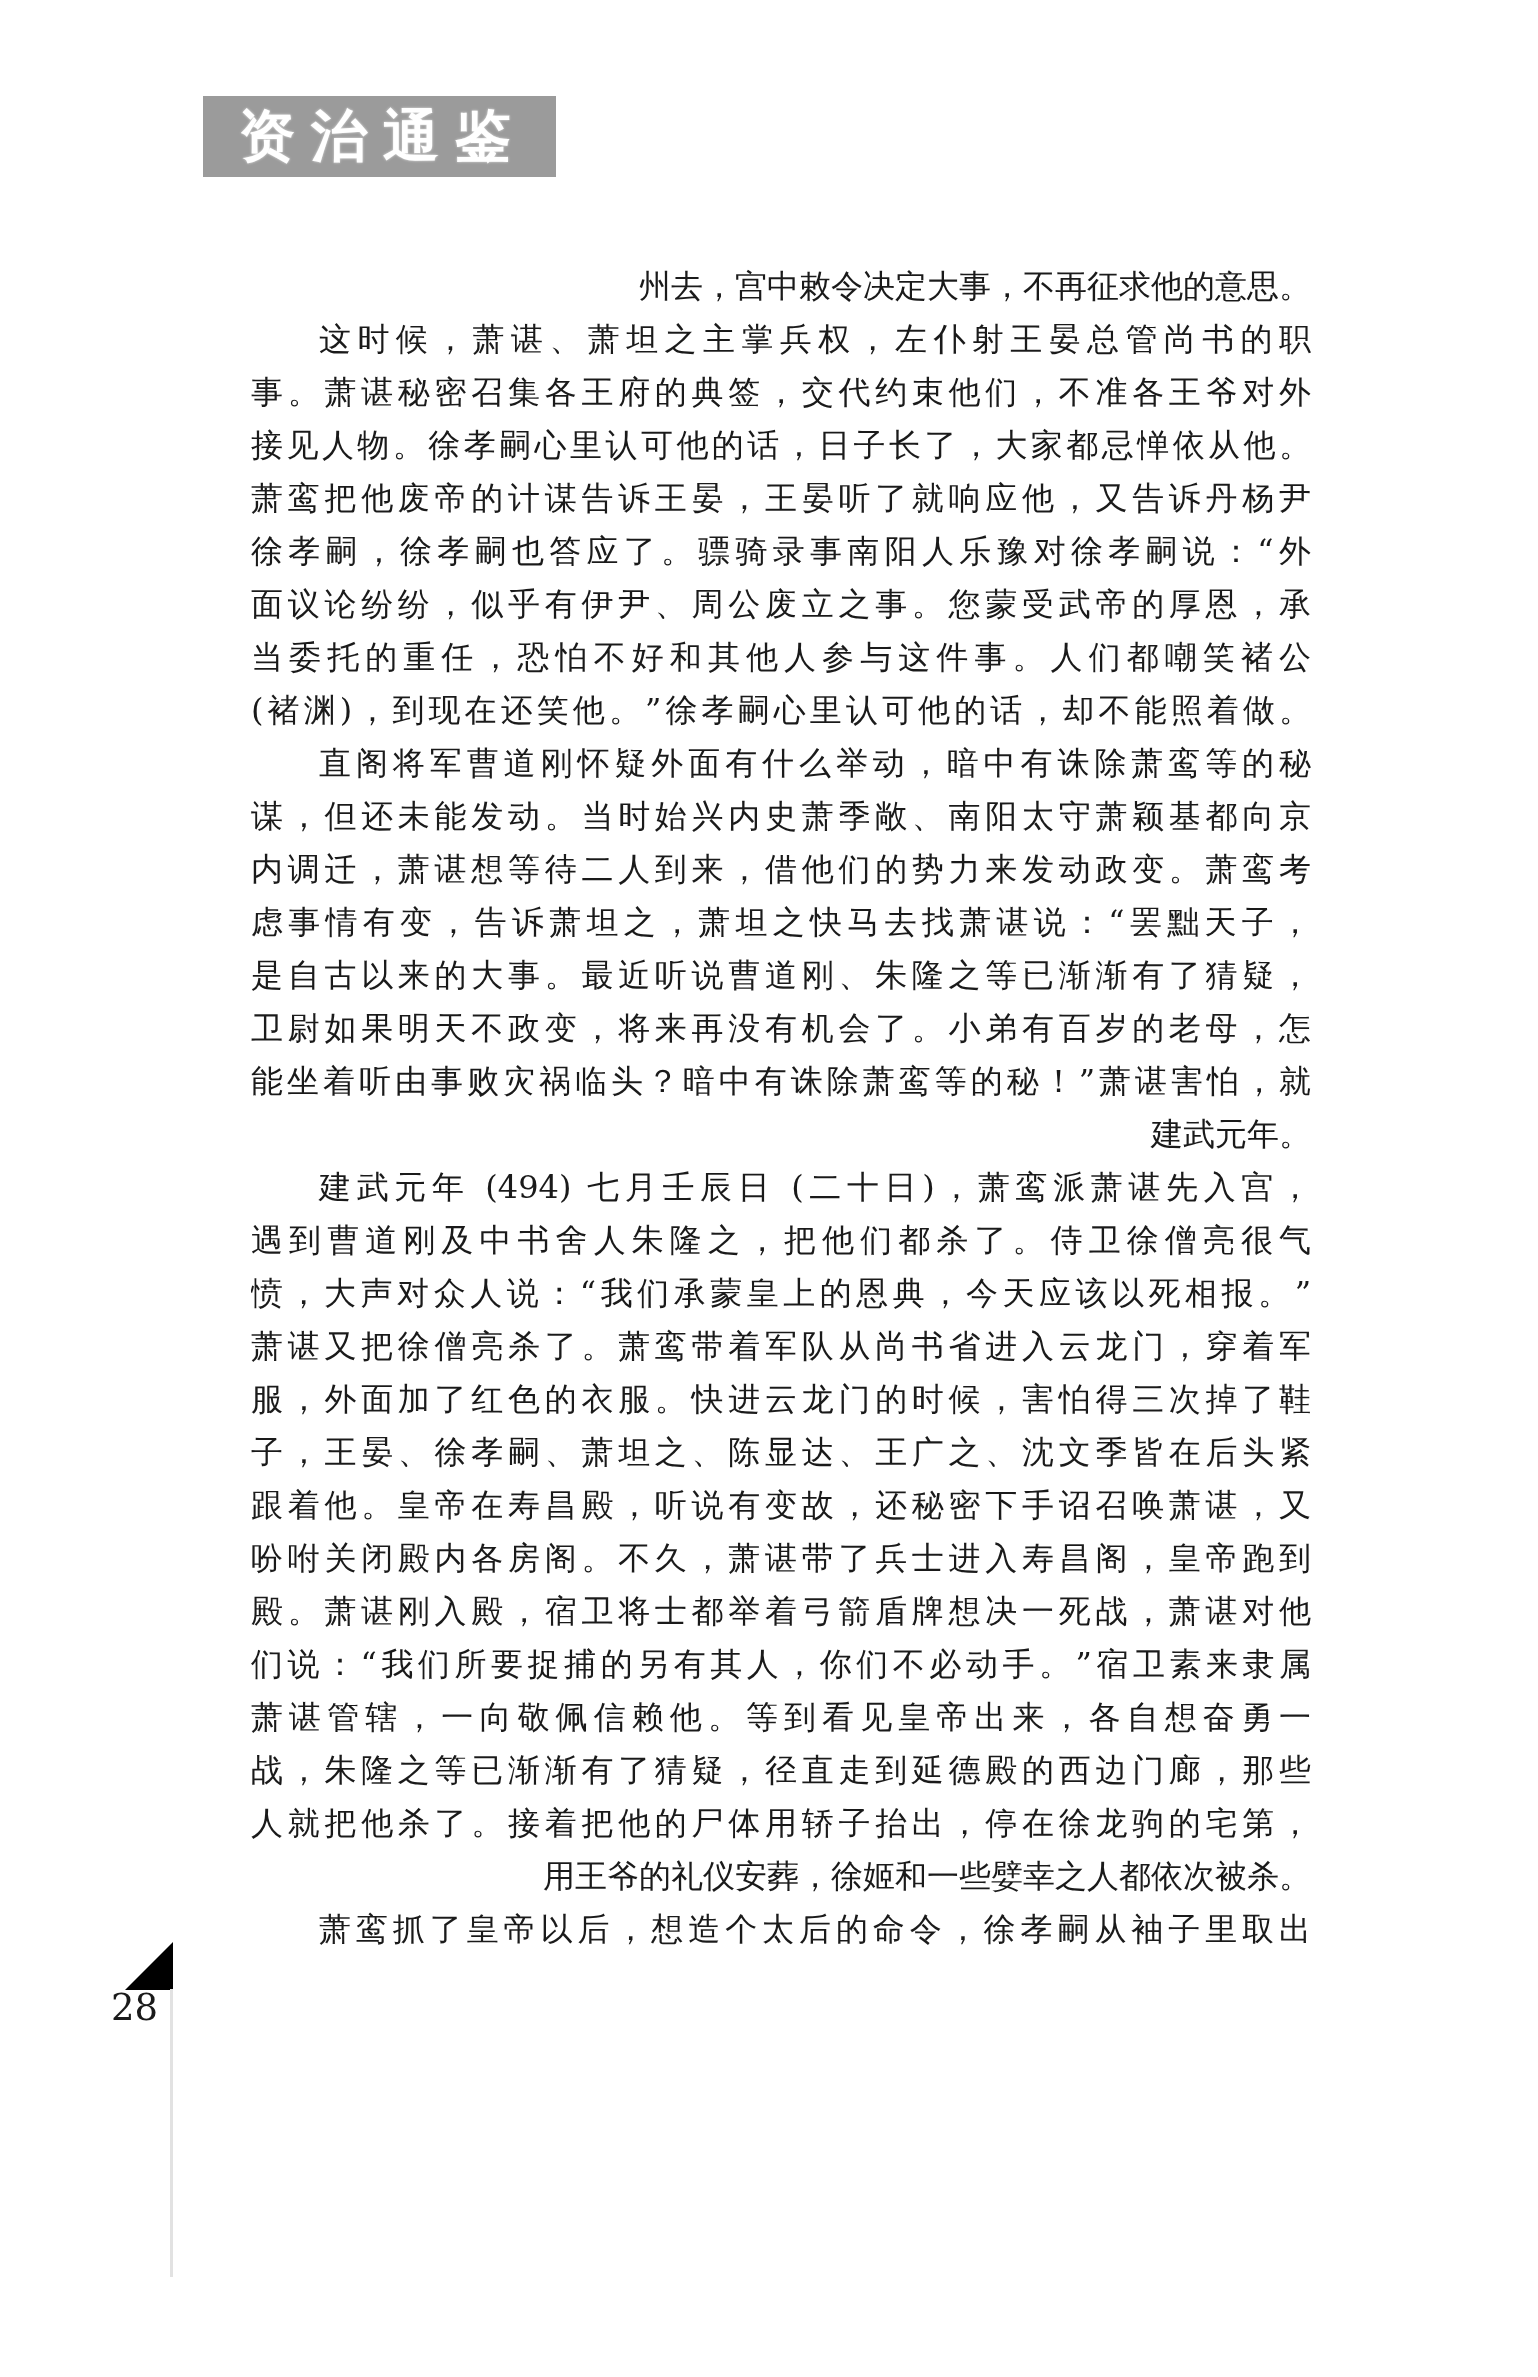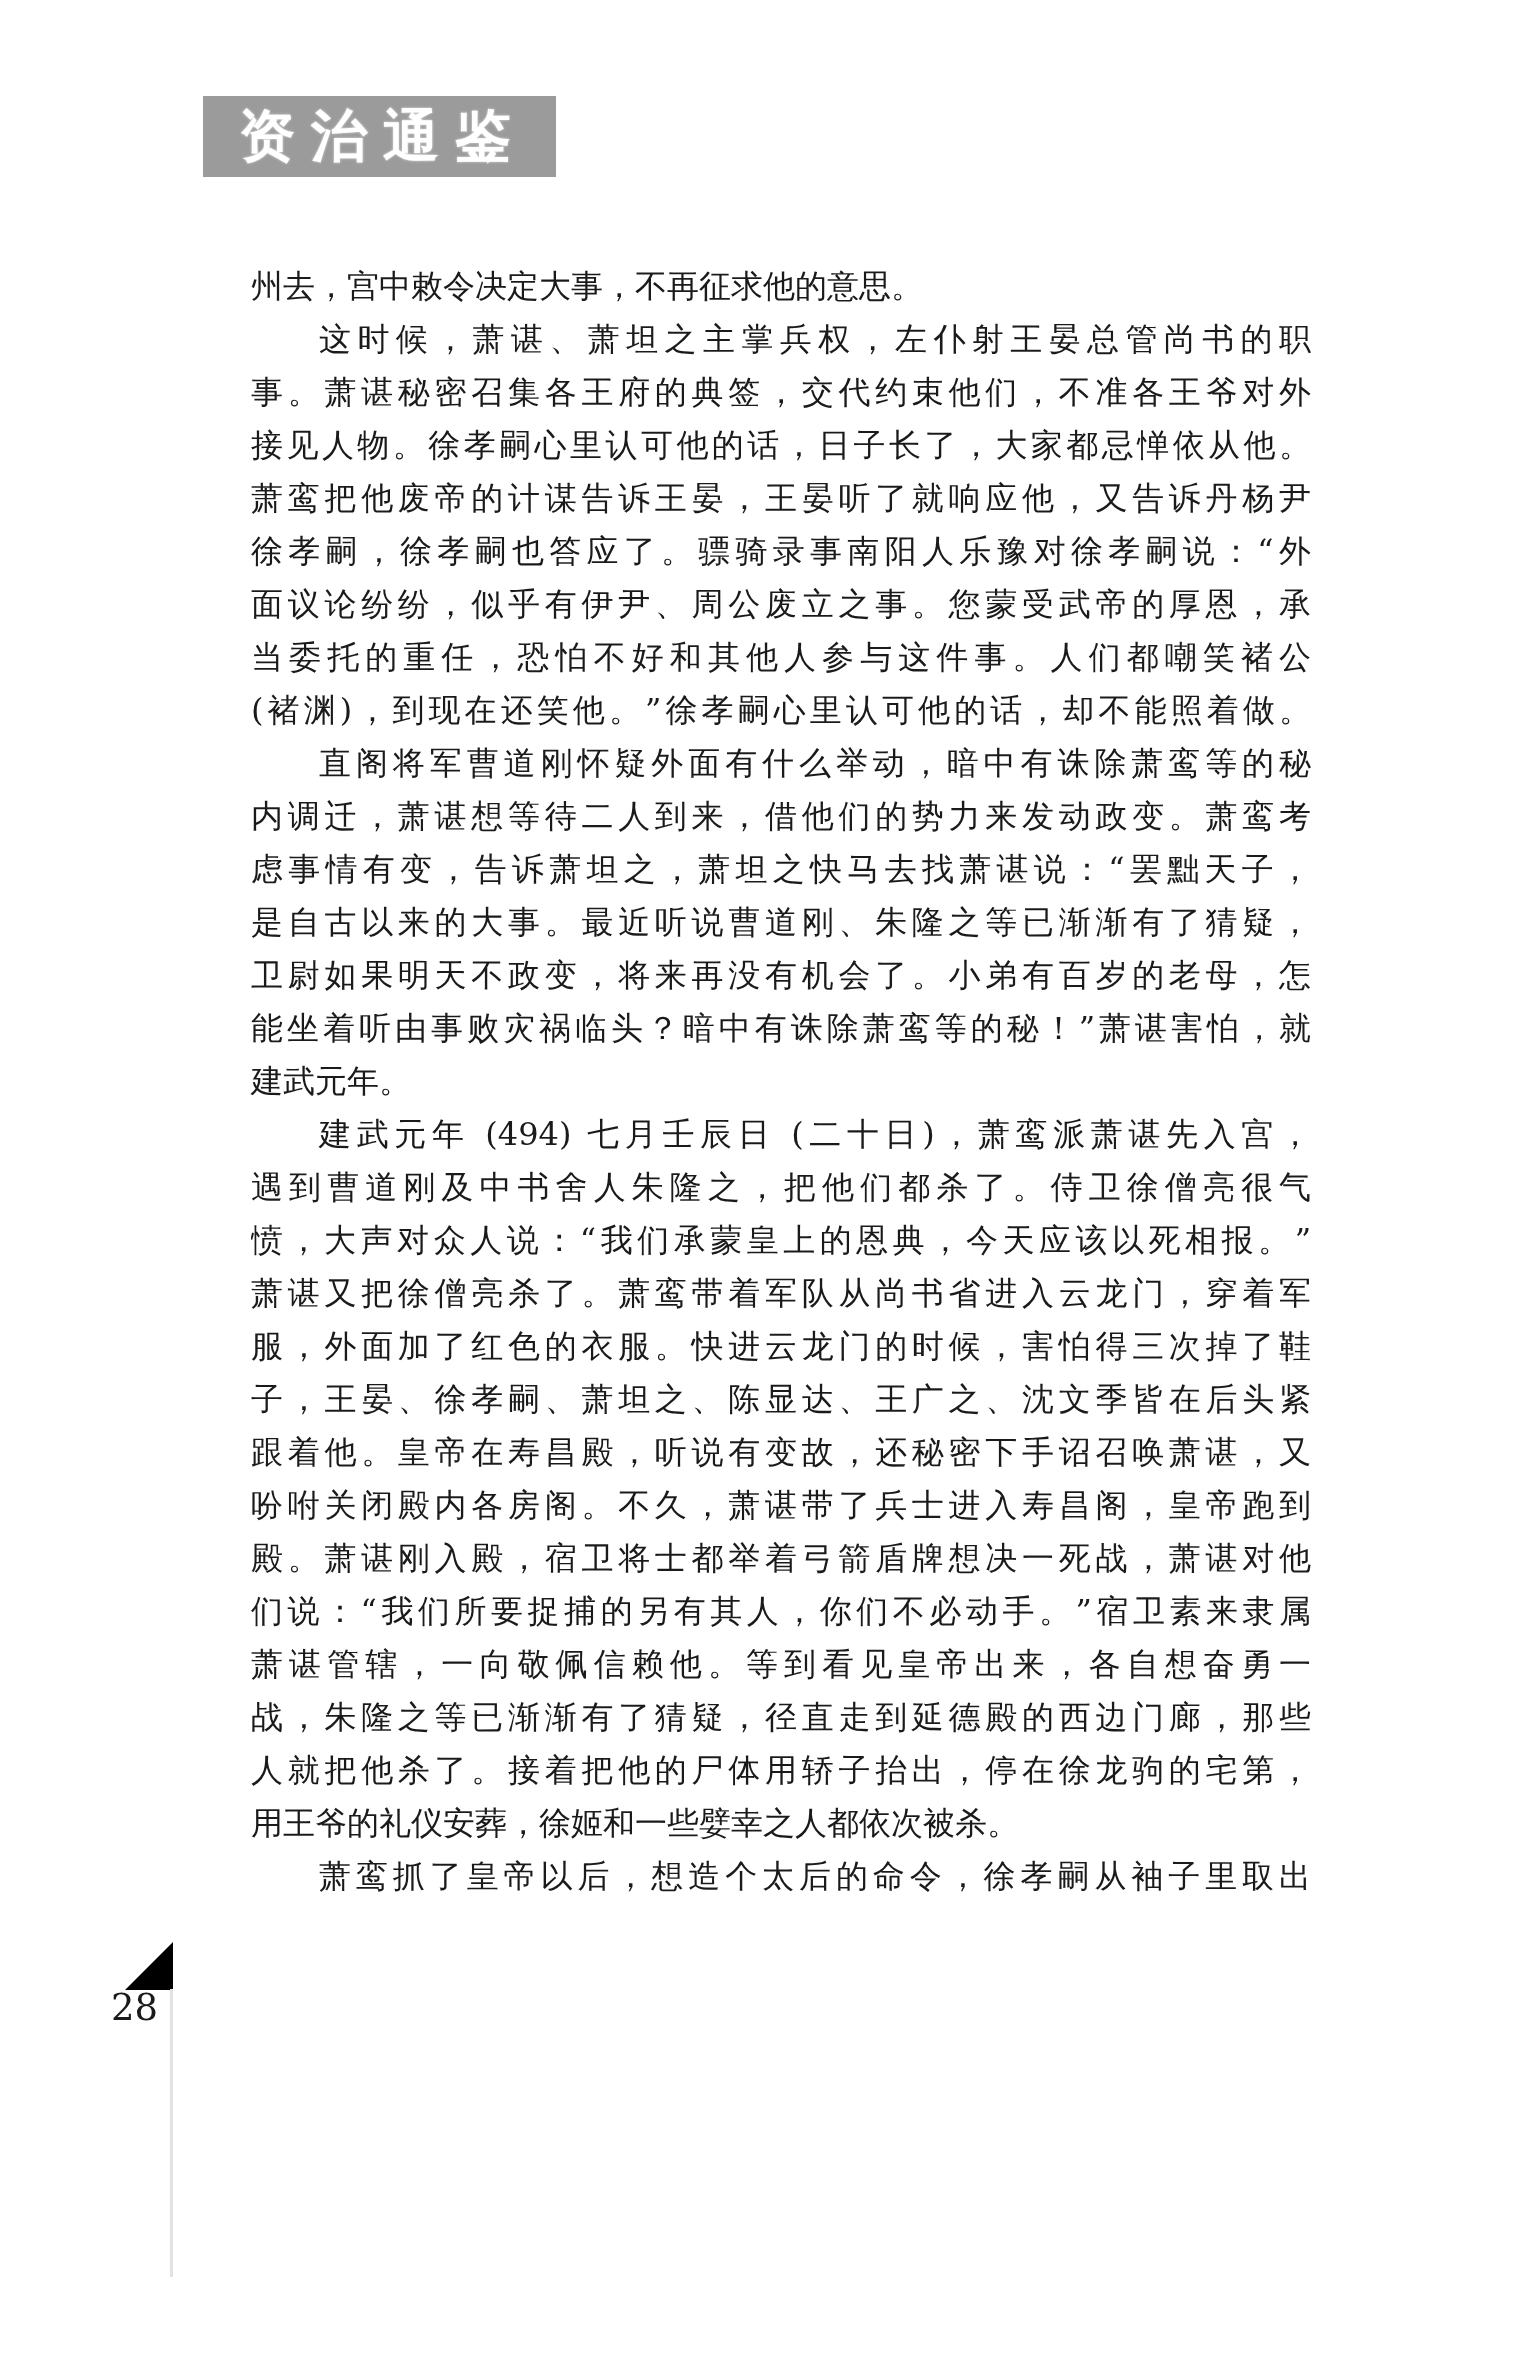--- a/index.html
+++ b/index.html
@@ -48,21 +48,21 @@
     top: 260px;
     width: 1060px;
     color: var(--body-text, #1a1a1a);
     font-size: 32px;
   }
   .line {
     height: 53px;
     line-height: 53px;
     width: 100%;
     white-space: nowrap;
-    text-align: left;
+    text-align: right;
   }
   .line.full {
     white-space: normal;
     text-align: justify;
     text-align-last: justify;
     text-justify: inter-character;
     overflow: hidden;
   }
   .line.indent { padding-left: 68px; }
   
@@ -106,20 +106,21 @@
       <div class="line">州去，宫中敕令决定大事，不再征求他的意思。</div>
       <div class="line indent full">这时候，萧谌、萧坦之主掌兵权，左仆射王晏总管尚书的职</div>
       <div class="line full">事。萧谌秘密召集各王府的典签，交代约束他们，不准各王爷对外</div>
       <div class="line full">接见人物。徐孝嗣心里认可他的话，日子长了，大家都忌惮依从他。</div>
       <div class="line full">萧鸾把他废帝的计谋告诉王晏，王晏听了就响应他，又告诉丹杨尹</div>
       <div class="line full">徐孝嗣，徐孝嗣也答应了。骠骑录事南阳人乐豫对徐孝嗣说：“外</div>
       <div class="line full">面议论纷纷，似乎有伊尹、周公废立之事。您蒙受武帝的厚恩，承</div>
       <div class="line full">当委托的重任，恐怕不好和其他人参与这件事。人们都嘲笑褚公</div>
       <div class="line full">(褚渊)，到现在还笑他。”徐孝嗣心里认可他的话，却不能照着做。</div>
       <div class="line indent full">直阁将军曹道刚怀疑外面有什么举动，暗中有诛除萧鸾等的秘</div>
+      <div class="line full">谋，但还未能发动。当时始兴内史萧季敞、南阳太守萧颖基都向京</div>
       <div class="line full">内调迁，萧谌想等待二人到来，借他们的势力来发动政变。萧鸾考</div>
       <div class="line full">虑事情有变，告诉萧坦之，萧坦之快马去找萧谌说：“罢黜天子，</div>
       <div class="line full">是自古以来的大事。最近听说曹道刚、朱隆之等已渐渐有了猜疑，</div>
       <div class="line full">卫尉如果明天不政变，将来再没有机会了。小弟有百岁的老母，怎</div>
       <div class="line full">能坐着听由事败灾祸临头？暗中有诛除萧鸾等的秘！”萧谌害怕，就</div>
       <div class="line">建武元年。</div>
       <div class="line indent full">建武元年 (494) 七月壬辰日 (二十日)，萧鸾派萧谌先入宫，</div>
       <div class="line full">遇到曹道刚及中书舍人朱隆之，把他们都杀了。侍卫徐僧亮很气</div>
       <div class="line full">愤，大声对众人说：“我们承蒙皇上的恩典，今天应该以死相报。”</div>
       <div class="line full">萧谌又把徐僧亮杀了。萧鸾带着军队从尚书省进入云龙门，穿着军</div>

